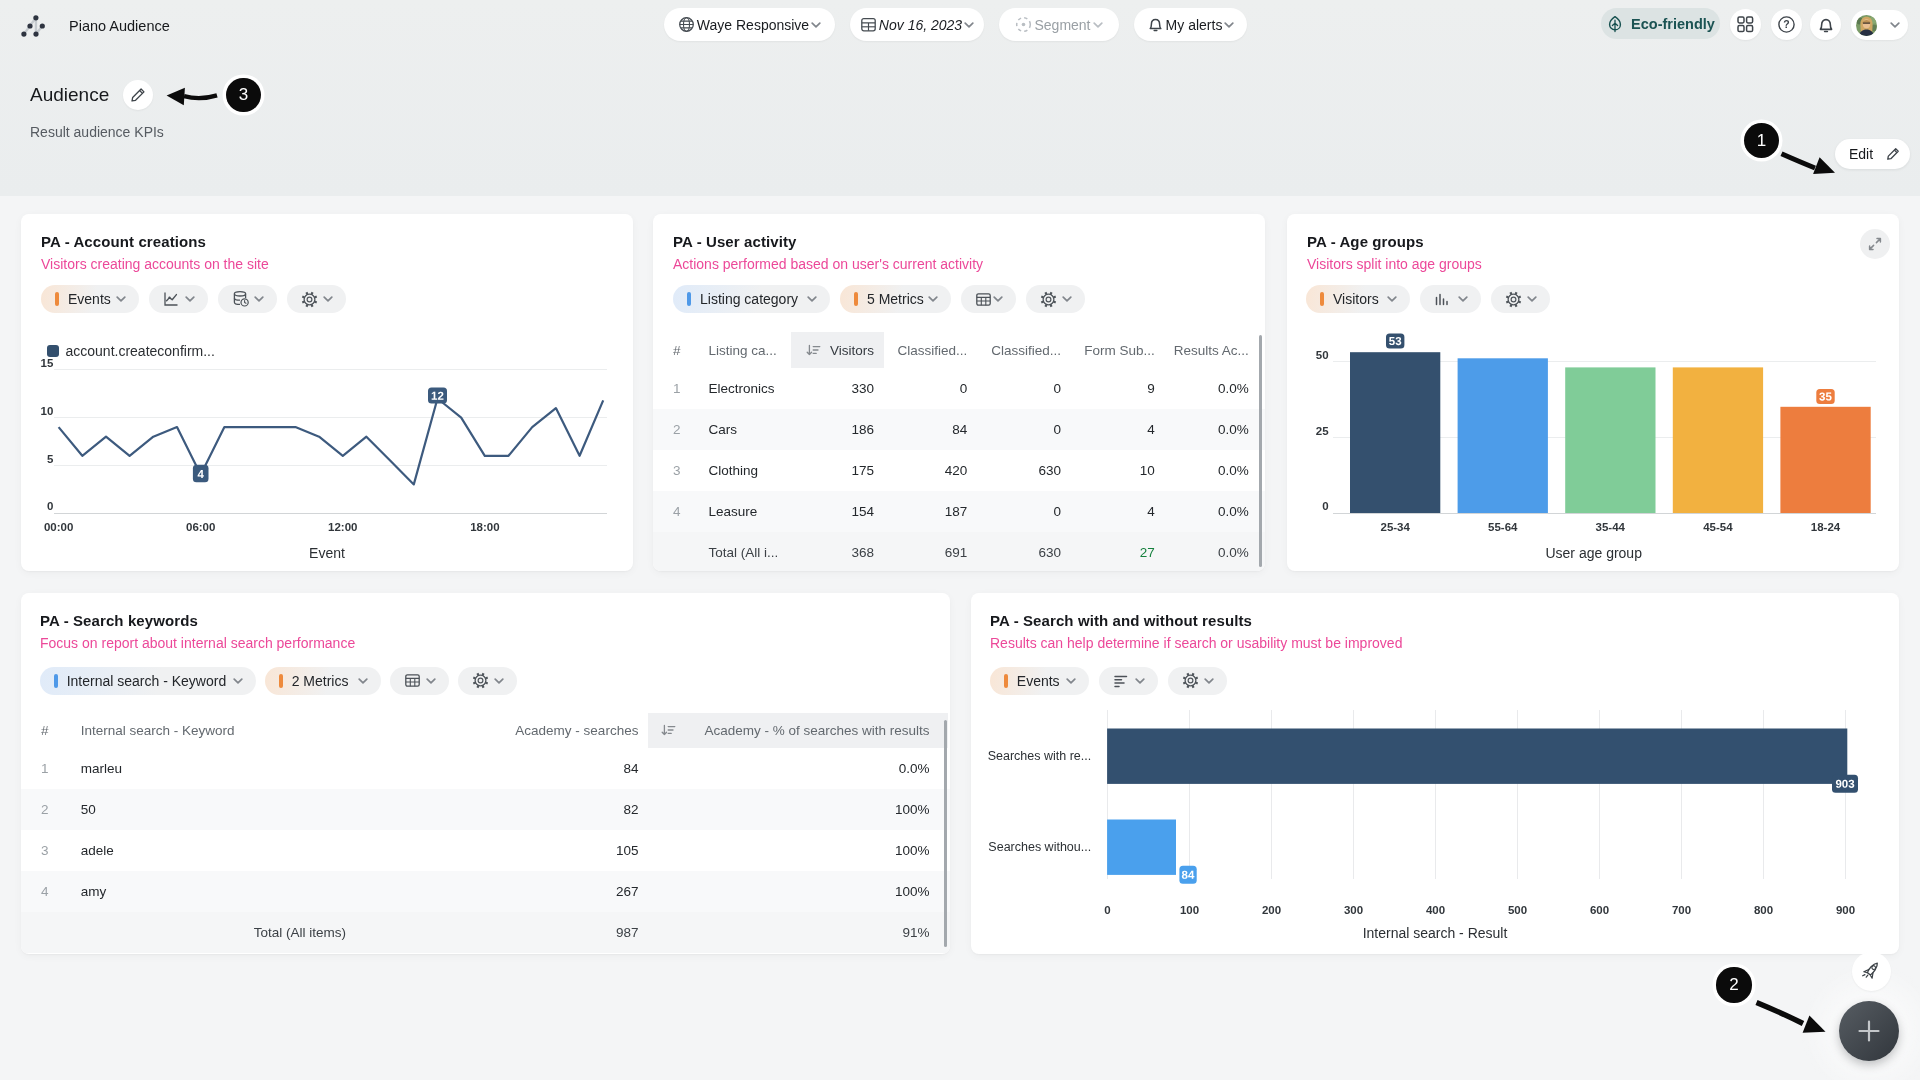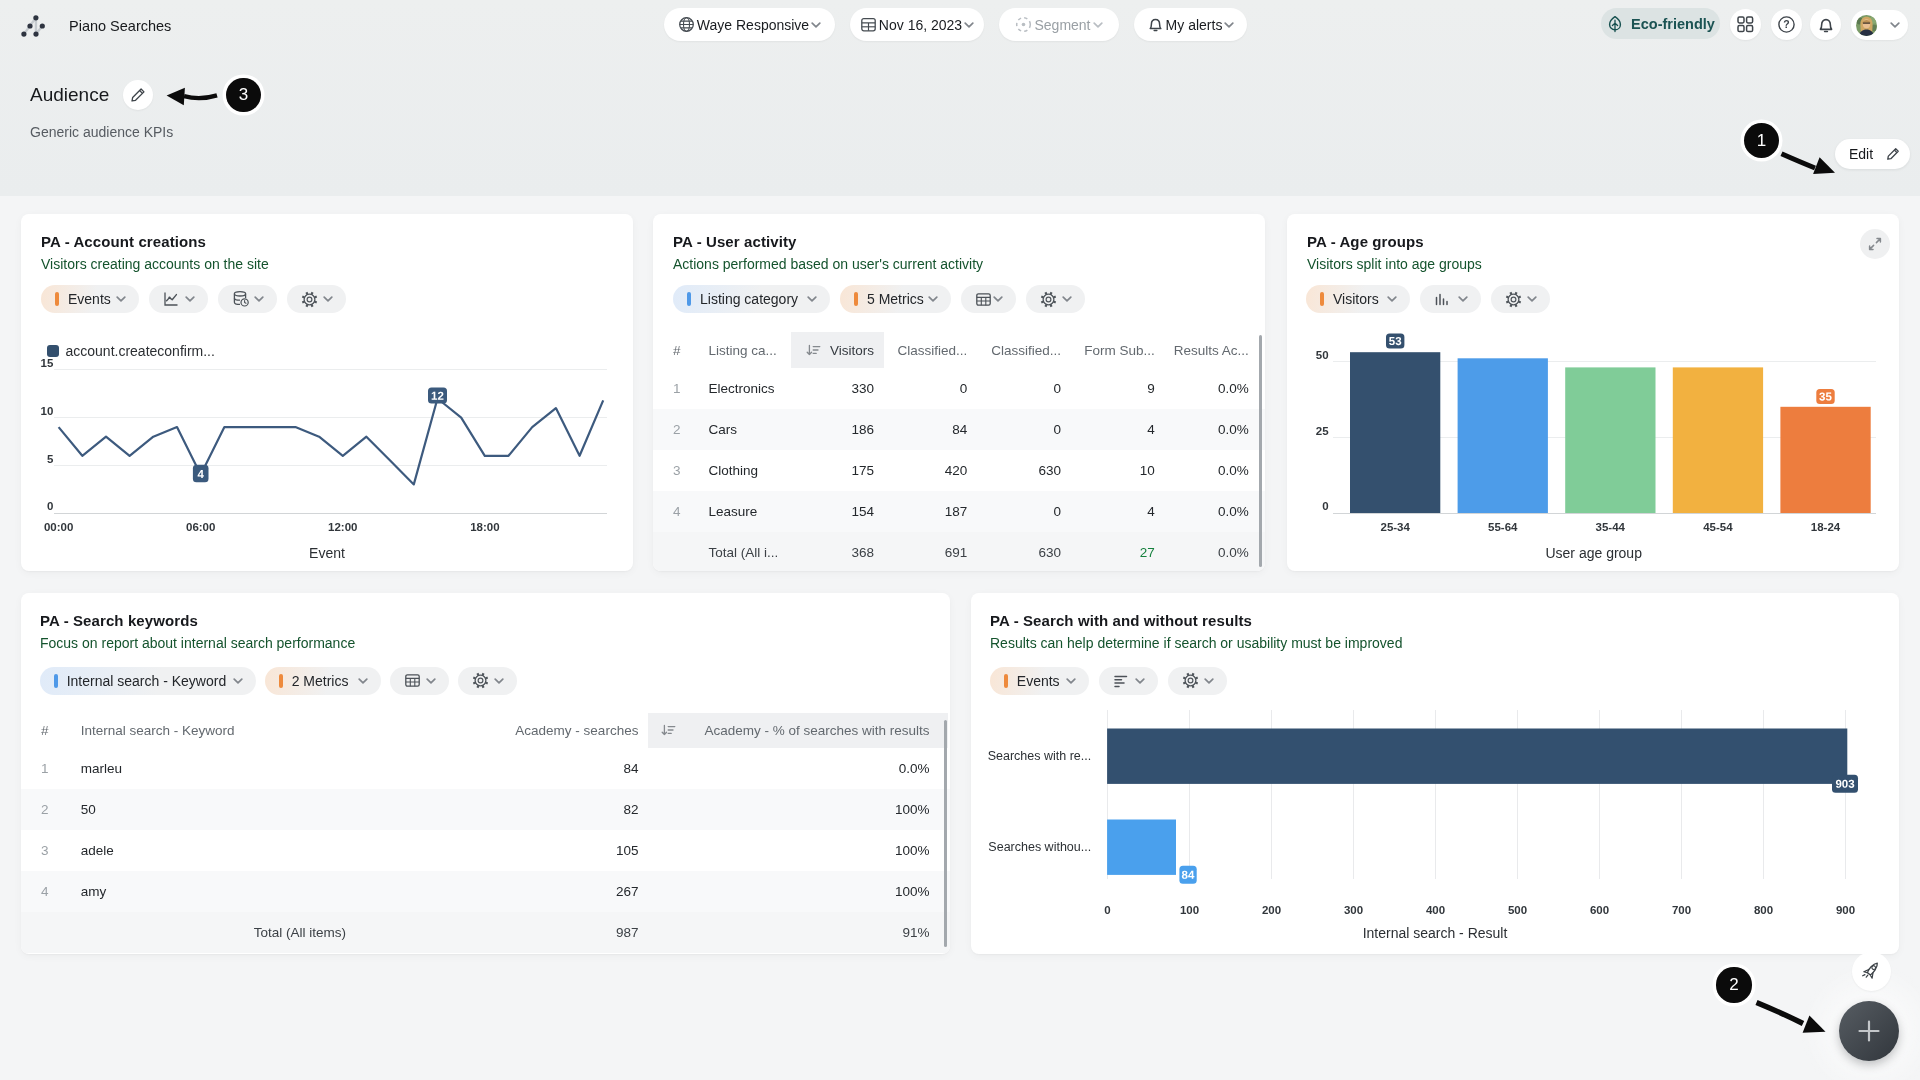--- a/index.html
+++ b/index.html
@@ -1,20 +1,20 @@
 <!DOCTYPE html>
 <html><head><meta charset="utf-8"><title>Piano Analytics</title>
 <style>
 *{margin:0;padding:0;box-sizing:border-box;}
 html,body{width:1920px;height:1080px;overflow:hidden;font-family:"Liberation Sans", sans-serif;-webkit-font-smoothing:antialiased;}
 body{background:#f4f5f6;position:relative;will-change:transform;}
 .herobg{position:absolute;left:0;top:0;width:1920px;height:196px;background:linear-gradient(180deg,#edefef 0%,#eaedee 100%);}
 .card{position:absolute;background:#fff;border-radius:8px;box-shadow:0 1px 2px rgba(16,20,24,.04),0 2px 8px rgba(16,20,24,.04);overflow:hidden;}
 .ctitle{position:absolute;left:20px;top:19px;font-size:15px;font-weight:bold;color:#17191d;letter-spacing:.1px;}
-.csub{position:absolute;left:20px;top:42px;font-size:14px;color:#14532d;}
+.csub{position:absolute;left:20px;top:42px;font-size:14px;color:#ec4899;}
 .pillrow{position:absolute;left:20px;top:71px;display:flex;gap:10px;}
 .pill{height:28px;border-radius:14px;display:flex;align-items:center;padding:0 0 0 14px;font-size:14px;font-weight:500;}
 .pill .pltxt{margin-left:9px;white-space:nowrap;}
 .pill .chv{margin-left:auto;margin-right:13px;display:inline-flex;}
 .pill .chv:only-child{margin-left:8px;}
 .navpill{height:33px;background:#fff;border-radius:17px;display:flex;align-items:center;box-shadow:0 1px 2px rgba(16,20,24,.05);font-size:14px;font-weight:500;color:#191c20;justify-content:center;gap:2px;}
 .circ{position:absolute;border-radius:50%;background:#fff;box-shadow:0 1px 2px rgba(16,20,24,.05);display:flex;align-items:center;justify-content:center;}
 .t2row{display:flex;height:41px;align-items:center;font-size:13.5px;color:#24282c;}
 .t2head{height:36px;font-size:13.5px;}
 .c0{width:47px;padding-left:20px;}
@@ -37,34 +37,34 @@
 <div style="position:absolute;left:21px;top:9px;width:26px;height:32px;">
 <svg width="26" height="32" viewBox="0 0 26 32" style="">
       <path d="M2.9 25.1 L14.9 8.8 M14.95 8.8 V25.1 M15 25.1 L21.3 17" stroke="#c6cbcf" stroke-width="2.4" fill="none"></path>
       <circle cx="14.9" cy="8.8" r="2.6" fill="#2e3440"></circle>
       <circle cx="9" cy="17" r="2.6" fill="#2e3440"></circle>
       <circle cx="21.3" cy="17" r="2.6" fill="#2e3440"></circle>
       <circle cx="2.9" cy="25.1" r="2.6" fill="#2e3440"></circle>
       <circle cx="15" cy="25.1" r="2.6" fill="#2e3440"></circle>
     </svg>
 </div>
-<div style="position:absolute;left:69px;top:18px;font-size:14.5px;font-weight:500;color:#17191c;">Piano Searches</div>
+<div style="position:absolute;left:69px;top:18px;font-size:14.5px;font-weight:500;color:#17191c;">Piano Audience</div>
 <div style="position:absolute;left:664px;top:8px;display:flex;gap:15px;">
   <div class="navpill" style="width:171px;">
       <svg width="17" height="17" viewBox="0 0 17 17" style="">
         <circle cx="8.5" cy="8.5" r="6.8" fill="none" stroke="#464c52" stroke-width="1.25"></circle>
         <ellipse cx="8.5" cy="8.5" rx="3.0" ry="6.8" fill="none" stroke="#464c52" stroke-width="1.1"></ellipse>
         <path d="M1.8 8.5 H15.2 M2.7 5.1 H14.3 M2.7 11.9 H14.3" stroke="#464c52" stroke-width="1.1" fill="none"></path>
       </svg>
       <span>Waye Responsive</span>
       <svg width="10" height="6" viewBox="0 0 10 6" style="">
         <path d="M1.2 1.2 L5.0 4.8 L8.8 1.2" fill="none" stroke="#81868c" stroke-width="1.7" stroke-linecap="round" stroke-linejoin="round"></path>
       </svg>
     </div>
-  <div class="navpill" style="width:134px;">
+  <div class="navpill" style="width:134px;font-style:italic;">
       <svg width="17" height="17" viewBox="0 0 17 17" style="">
         <rect x="1.8" y="2.6" width="13.4" height="12.2" rx="2" fill="none" stroke="#464c52" stroke-width="1.3"></rect>
         <path d="M1.8 6.8 H15.2 M8.5 6.8 V14.8" stroke="#464c52" stroke-width="1.15"></path>
         <path d="M1.8 10.8 H15.2" stroke="#464c52" stroke-width="1.15"></path>
       </svg>
       <span>Nov 16, 2023</span>
       <svg width="10" height="6" viewBox="0 0 10 6" style="">
         <path d="M1.2 1.2 L5.0 4.8 L8.8 1.2" fill="none" stroke="#81868c" stroke-width="1.7" stroke-linecap="round" stroke-linejoin="round"></path>
       </svg>
     </div>
@@ -140,21 +140,21 @@
     </svg>
 </div>
 
 <div style="position:absolute;left:30px;top:84.5px;font-size:19px;line-height:19px;font-weight:500;color:#17191c;">Audience</div>
 <div class="circ" style="left:123px;top:80.4px;width:30px;height:30px;">
     <svg width="16" height="16" viewBox="0 0 16 16" style="">
       <path d="M11.093333333333334 2.0266666666666664 L13.973333333333333 4.906666666666666 L5.546666666666667 13.333333333333334 L2.0266666666666664 13.973333333333333 L2.6666666666666665 10.453333333333333 Z" fill="none" stroke="#3e444a" stroke-width="1.3" stroke-linejoin="round"></path>
       <path d="M9.6 3.5199999999999996 L12.479999999999999 6.4" stroke="#3e444a" stroke-width="1.3"></path>
     </svg>
   </div>
-<div style="position:absolute;left:30px;top:124px;font-size:14px;color:#565b61;">Generic audience KPIs</div>
+<div style="position:absolute;left:30px;top:124px;font-size:14px;color:#565b61;">Result audience KPIs</div>
 <div style="position:absolute;left:1835px;top:139px;width:75px;height:30px;background:#fff;border-radius:15px;box-shadow:0 1px 3px rgba(16,20,24,.08);display:flex;align-items:center;justify-content:space-between;padding:0 10px 0 14px;">
   <span style="font-size:14px;color:#17191c;">Edit</span>
     <svg width="14" height="14" viewBox="0 0 14 14" style="">
       <path d="M9.706666666666667 1.7733333333333332 L12.226666666666667 4.293333333333333 L4.8533333333333335 11.666666666666666 L1.7733333333333332 12.226666666666667 L2.3333333333333335 9.146666666666668 Z" fill="none" stroke="#3e444a" stroke-width="1.3" stroke-linejoin="round"></path>
       <path d="M8.4 3.08 L10.92 5.6" stroke="#3e444a" stroke-width="1.3"></path>
     </svg>
 </div>
 
 <div class="card" style="left:21px;top:214px;width:612px;height:357px;">
   <div class="ctitle">PA - Account creations</div>

